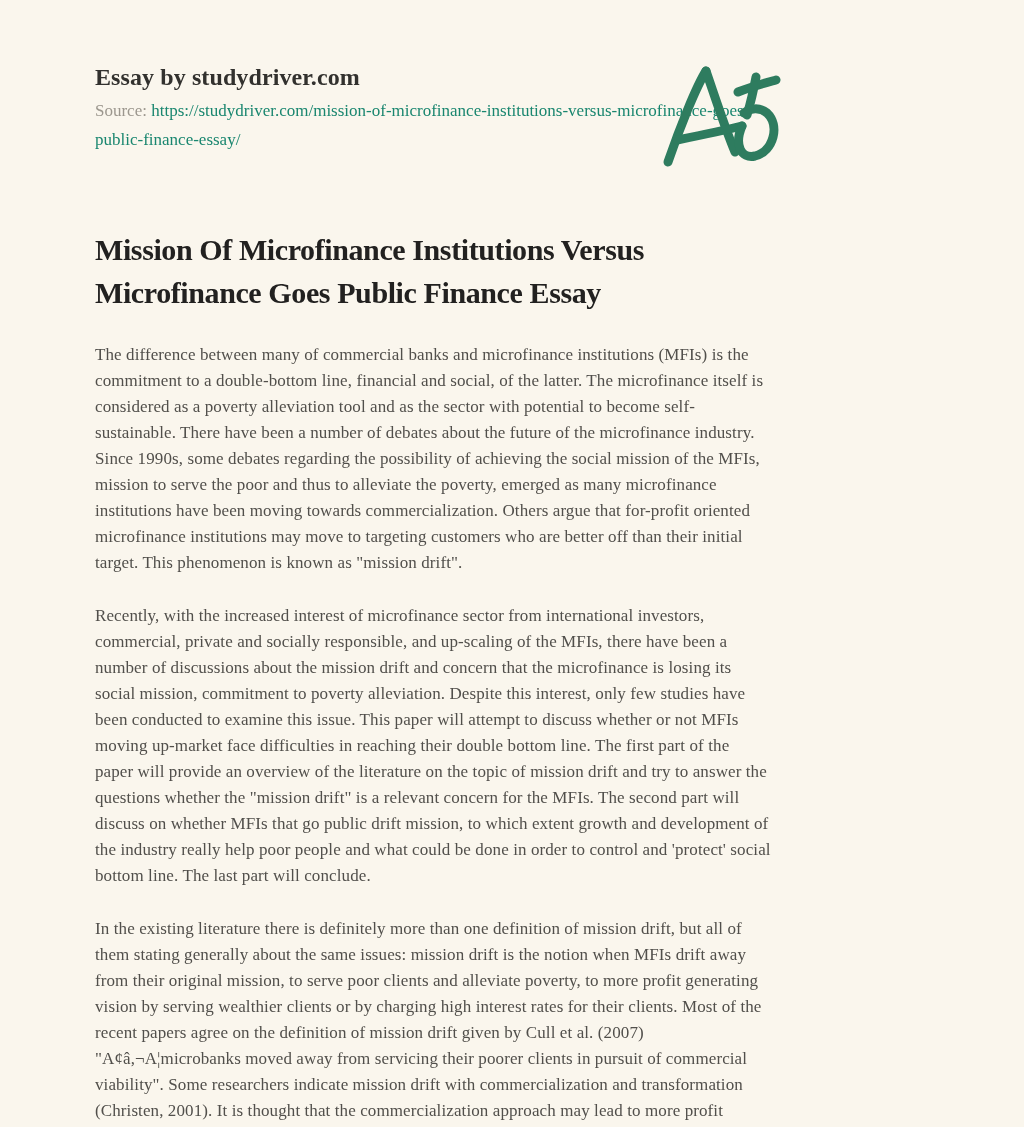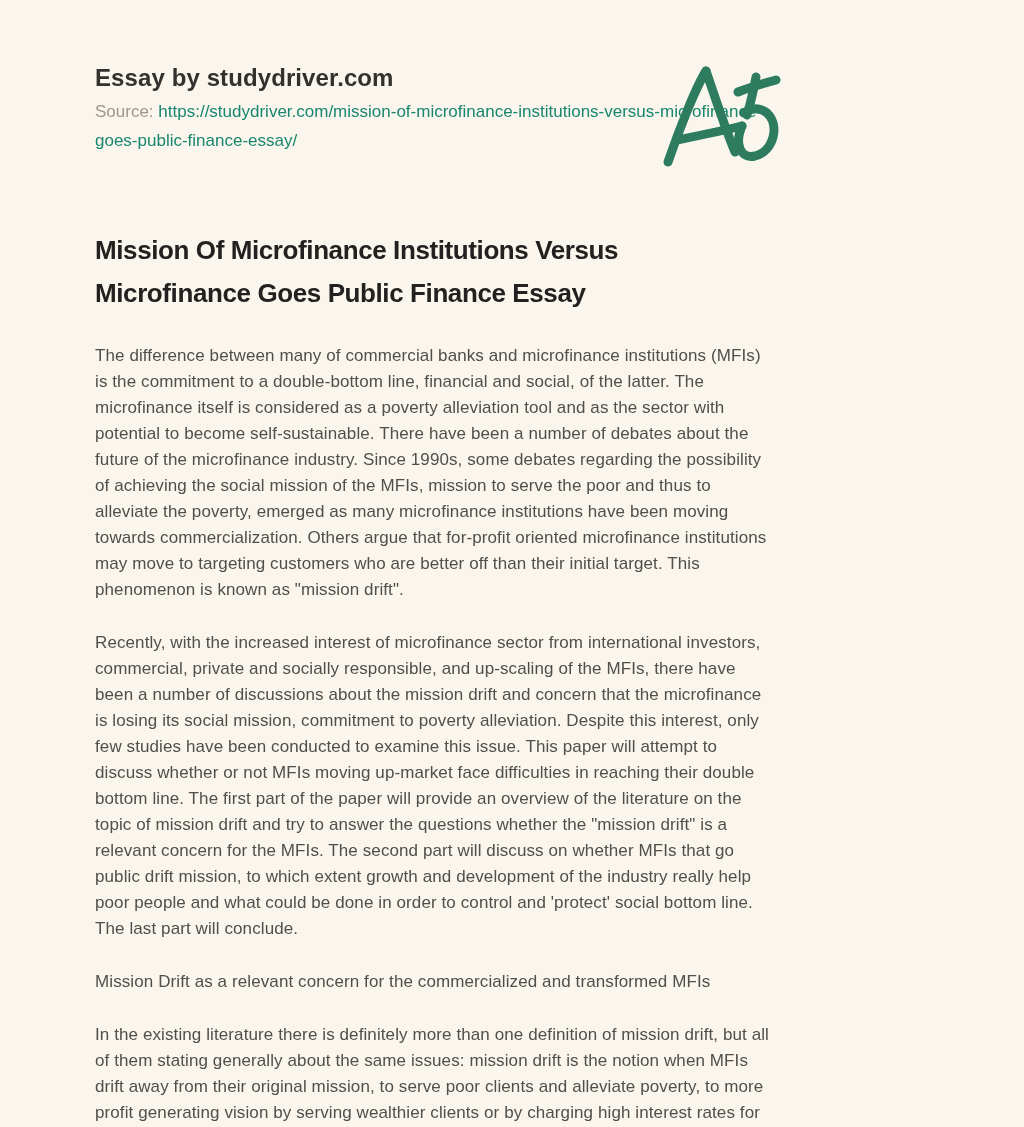--- a/index.html
+++ b/index.html
@@ -3,21 +3,21 @@
 <meta charset="utf-8">
 <style>
   * { margin: 0; padding: 0; box-sizing: border-box; }
   html, body { background: #FAF6ED; }
   .page {
     position: relative;
     width: 864px;
     height: 1127px;
     background: #FAF6ED;
     overflow: hidden;
-    font-family: Liberation Sans, sans-serif;
+    font-family: Liberation Serif, serif;
   }
   .content {
     padding: 0 93px 0 95px;
   }
   .byline {
     padding-top: 64px;
     font-size: 24px;
     font-weight: 700;
     color: #32312E;
     letter-spacing: 0.1px;
@@ -36,21 +36,21 @@
   }
   .logo {
     position: absolute;
     top: 55px;
     right: 76px;
     width: 130px;
     height: 122px;
   }
   .title {
     margin-top: 74px;
-    font-size: 26px;
+    font-size: 30px;
     line-height: 43px;
     font-weight: 700;
     color: #222120;
     letter-spacing: -0.4px;
     max-width: 850px;
   }
   .body-text p {
     font-size: 17px;
     line-height: 26px;
     color: #514F4B;
@@ -80,19 +80,18 @@
 
     <div class="byline">Essay by studydriver.com</div>
 
     <div class="source-line"><span>Source:</span> <a href="#" class="source-link">https://studydriver.com/mission-of-microfinance-institutions-versus-microfinance-goes-public-finance-essay/</a></div>
 
     <h1 class="title">Mission Of Microfinance Institutions Versus Microfinance Goes Public Finance Essay</h1>
 
     <div class="body-text">
       <p class="first">The difference between many of commercial banks and microfinance institutions (MFIs) is the commitment to a double-bottom line, financial and social, of the latter. The microfinance itself is considered as a poverty alleviation tool and as the sector with potential to become self-sustainable. There have been a number of debates about the future of the microfinance industry. Since 1990s, some debates regarding the possibility of achieving the social mission of the MFIs, mission to serve the poor and thus to alleviate the poverty, emerged as many microfinance institutions have been moving towards commercialization. Others argue that for-profit oriented microfinance institutions may move to targeting customers who are better off than their initial target. This phenomenon is known as "mission drift".</p>
       <p>Recently, with the increased interest of microfinance sector from international investors, commercial, private and socially responsible, and up-scaling of the MFIs, there have been a number of discussions about the mission drift and concern that the microfinance is losing its social mission, commitment to poverty alleviation. Despite this interest, only few studies have been conducted to examine this issue. This paper will attempt to discuss whether or not MFIs moving up-market face difficulties in reaching their double bottom line. The first part of the paper will provide an overview of the literature on the topic of mission drift and try to answer the questions whether the "mission drift" is a relevant concern for the MFIs. The second part will discuss on whether MFIs that go public drift mission, to which extent growth and development of the industry really help poor people and what could be done in order to control and 'protect' social bottom line. The last part will conclude.</p>
-      <p>Mission Drift as a relevant concern for the commercialized and transformed MFIs</p>
       <p>In the existing literature there is definitely more than one definition of mission drift, but all of them stating generally about the same issues: mission drift is the notion when MFIs drift away from their original mission, to serve poor clients and alleviate poverty, to more profit generating vision by serving wealthier clients or by charging high interest rates for their clients. Most of the recent papers agree on the definition of mission drift given by Cull et al. (2007) "A¢â,¬A¦microbanks moved away from servicing their poorer clients in pursuit of commercial viability". Some researchers indicate mission drift with commercialization and transformation (Christen, 2001). It is thought that the commercialization approach may lead to more profit oriented motives and will decrease social impact, which in turn may follow by targeting less risky clients, thus drifting its focus away from the poor population.</p>
       <p>According to Dichter and Harper (2007), the microfinance institutions are losing their sight of mission to serve the poor whi</p>
     </div>
 
   </div>
 </div>
 
 </body></html>

